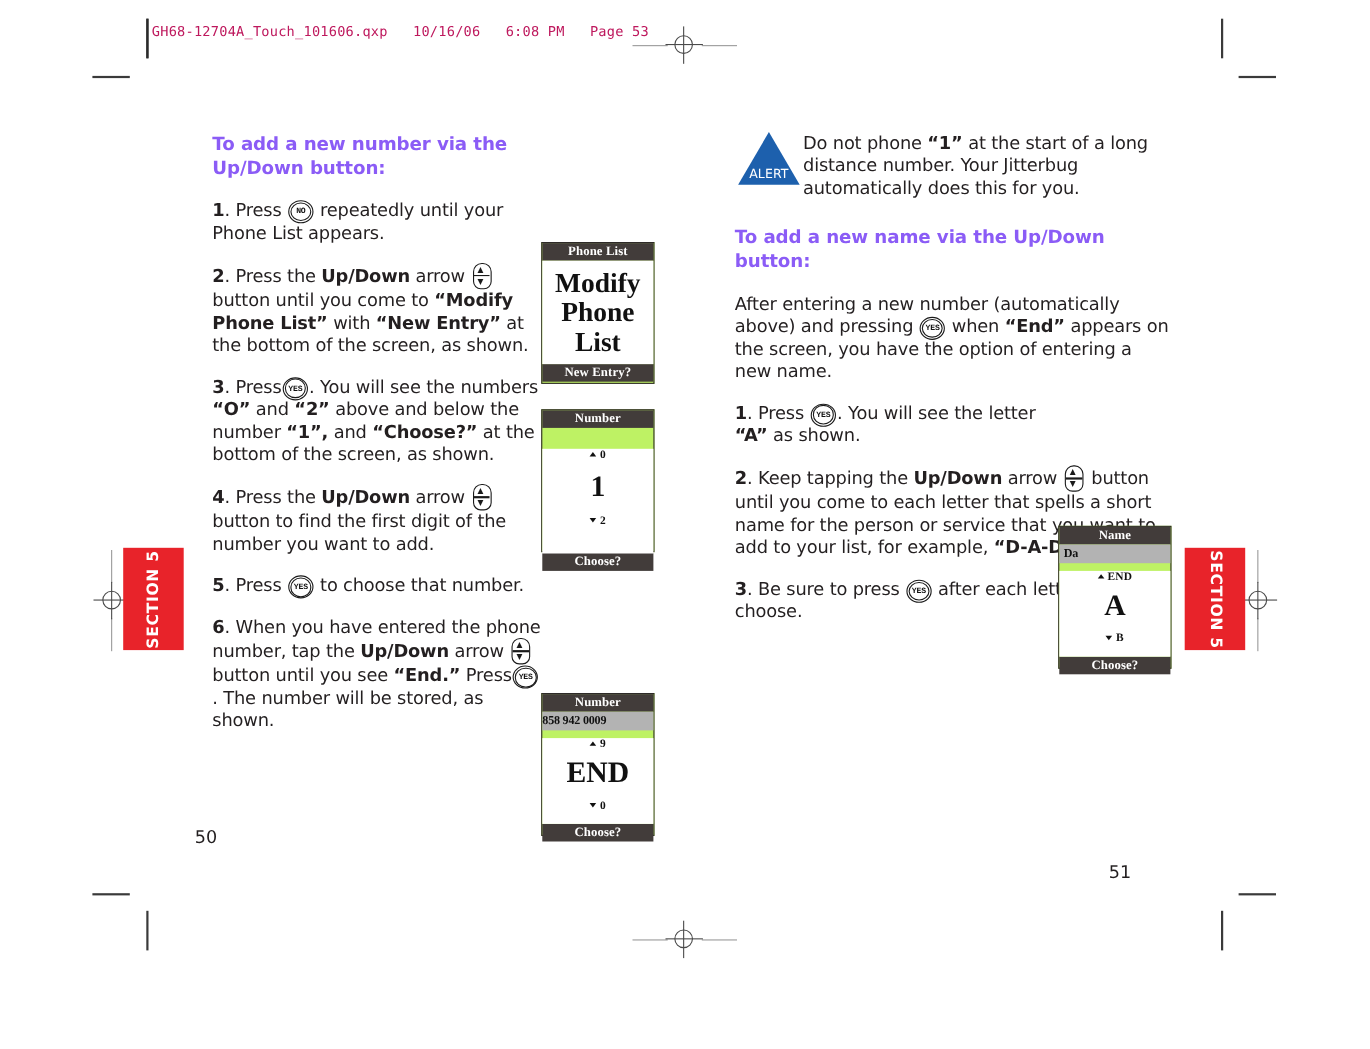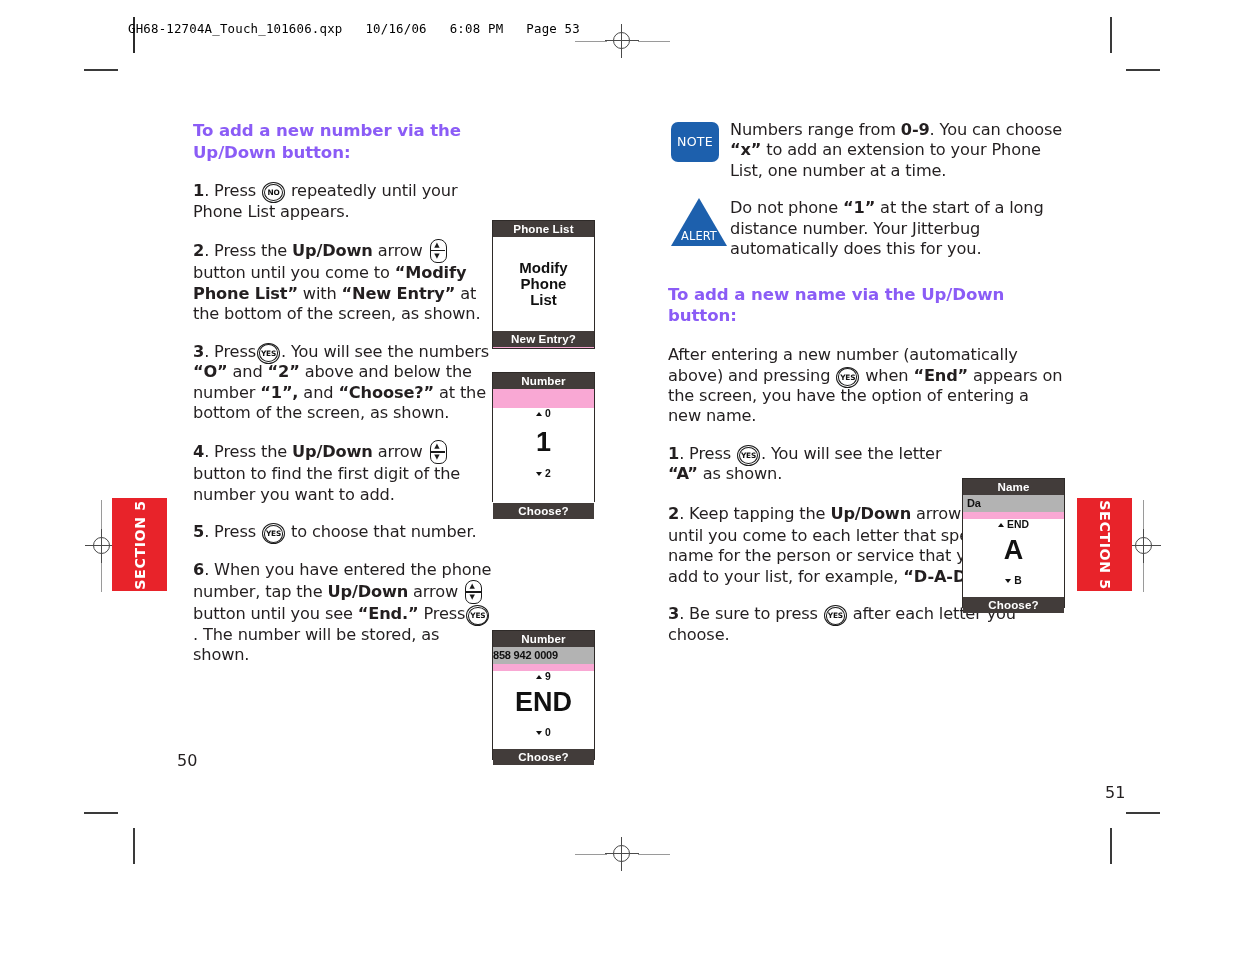--- a/index.html
+++ b/index.html
@@ -40,25 +40,25 @@
     position: absolute;
     left: 0; top: 16px;
     width: 34px; height: 1px;
     background: #4a4a4a;
   }
   .reg-arm { position: absolute; background: #9a9a9a; }
 
   
   #file-header {
     position: absolute;
-    left: 128px; top: 21px;
+    left: 138px; top: 21px;
     font-family: "DejaVu Sans Mono", monospace;
     font-size: 12.4px;
     letter-spacing: 0.2px;
-    color: #000000;
+    color: #be185d;
     white-space: pre;
   }
   #header-rule {
     position: absolute;
     left: 133px; top: 17px;
     width: 1.5px; height: 36px;
     background: #2b2b2b;
   }
 
   
@@ -101,20 +101,21 @@
   .key .lbl {
     position: absolute;
     left: 0; top: 0;
     width: 23px; height: 20px;
     line-height: 20px;
     text-align: center;
     font-size: 7.4px;
     font-weight: bold;
     color: #111;
     letter-spacing: -0.2px;
+    font-family: Liberation Mono, monospace;
   }
 
   
   .rocker {
     display: inline-block;
     position: relative;
     width: 17px; height: 24px;
     vertical-align: -7px;
     margin: 0 2px;
   }
@@ -139,24 +140,24 @@
     font-size: 7px;
     line-height: 7px;
     color: #1a1a1a;
   }
   .rocker .car-up { top: 3px; }
   .rocker .car-dn { top: 13.5px; }
 
   
   .lcd {
     position: absolute;
-    background: #f9a8d4;
+    background: #bef264;
     border: 1.4px solid #2e2a28;
     box-sizing: border-box;
-    font-family: Liberation Sans, sans-serif;
+    font-family: Liberation Serif, serif;
   }
   .lcd .title-bar,
   .lcd .foot-bar {
     background: #423c3a;
     color: #ffffff;
     font-size: 11.6px;
     font-weight: bold;
     text-align: center;
     letter-spacing: 0.1px;
     line-height: 16px;
@@ -171,21 +172,21 @@
     background: #b3b3b3;
     color: #111;
     font-size: 11px;
     font-weight: bold;
     height: 17px;
     line-height: 17px;
     letter-spacing: -0.2px;
   }
   .lcd .entry-row.left { text-align: left; padding-left: 4px; }
   .lcd .big-word {
-    font-size: 15px;
+    font-size: 25px;
     font-weight: bold;
     line-height: 1.08;
     color: #111;
   }
   .lcd .big-char {
     font-size: 27px;
     font-weight: bold;
     color: #111;
     line-height: 1;
   }
@@ -274,21 +275,21 @@
   #section-tab-left  .tab-text { transform: rotate(-90deg); white-space: nowrap; }
   #section-tab-right .tab-text { transform: rotate(90deg);  white-space: nowrap; }
 
   
   .folio {
     position: absolute;
     font-size: 16px;
     color: #231f20;
   }
   #folio-left  { left: 177px;  top: 751px; }
-  #folio-right { left: 1105px; top: 783px; }
+  #folio-right { left: 1008px; top: 783px; }
 </style>
 </head>
 <body>
 
 <div class="crop-line" style="left:84px; top:69px; width:34px; height:1.6px;"></div>
 <div class="crop-line" style="left:133px; top:17px; width:1.6px; height:36px;"></div>
 <div class="crop-line" style="left:1126px; top:69px; width:34px; height:1.6px;"></div>
 <div class="crop-line" style="left:1110px; top:17px; width:1.6px; height:36px;"></div>
 <div class="crop-line" style="left:84px; top:812px; width:34px; height:1.6px;"></div>
 <div class="crop-line" style="left:133px; top:828px; width:1.6px; height:36px;"></div>
@@ -354,26 +355,20 @@
     <b>5</b><span>. Press </span><span class="key"><span class="outer"></span><span class="inner"></span><span class="lbl">YES</span></span><span> to choose that number.</span>
   </p>
 
   <p class="body" style="width:300px;">
     <b>6</b><span>. When you have entered the phone number, tap the </span><b>Up/Down</b><span> arrow </span><span class="rocker"><span class="body"></span><span class="mid"></span><span class="car-up">▲</span><span class="car-dn">▼</span></span><span> button until you see </span><b>“End.”</b><span> Press</span><span class="key"><span class="outer"></span><span class="inner"></span><span class="lbl">YES</span></span><span>. The number will be stored, as shown.</span>
   </p>
 </div>
 
 <div class="column" id="right-column">
 
-  <div class="callout">
-    <div class="note-badge">NOTE</div>
-    <div class="cbody">
-      <span>Numbers range from </span><b>0-9</b><span>. You can choose </span><b>“x”</b><span> to add an extension to your Phone List, one number at a time.</span>
-    </div>
-  </div>
 
   <div class="callout" style="margin-bottom:24px;">
     <div class="alert-badge">
       <div class="tri"></div>
       <div class="lbl">ALERT</div>
     </div>
     <div class="cbody">
       <span>Do not phone </span><b>“1”</b><span> at the start of a long distance number. Your Jitterbug automatically does this for you.</span>
     </div>
   </div>

